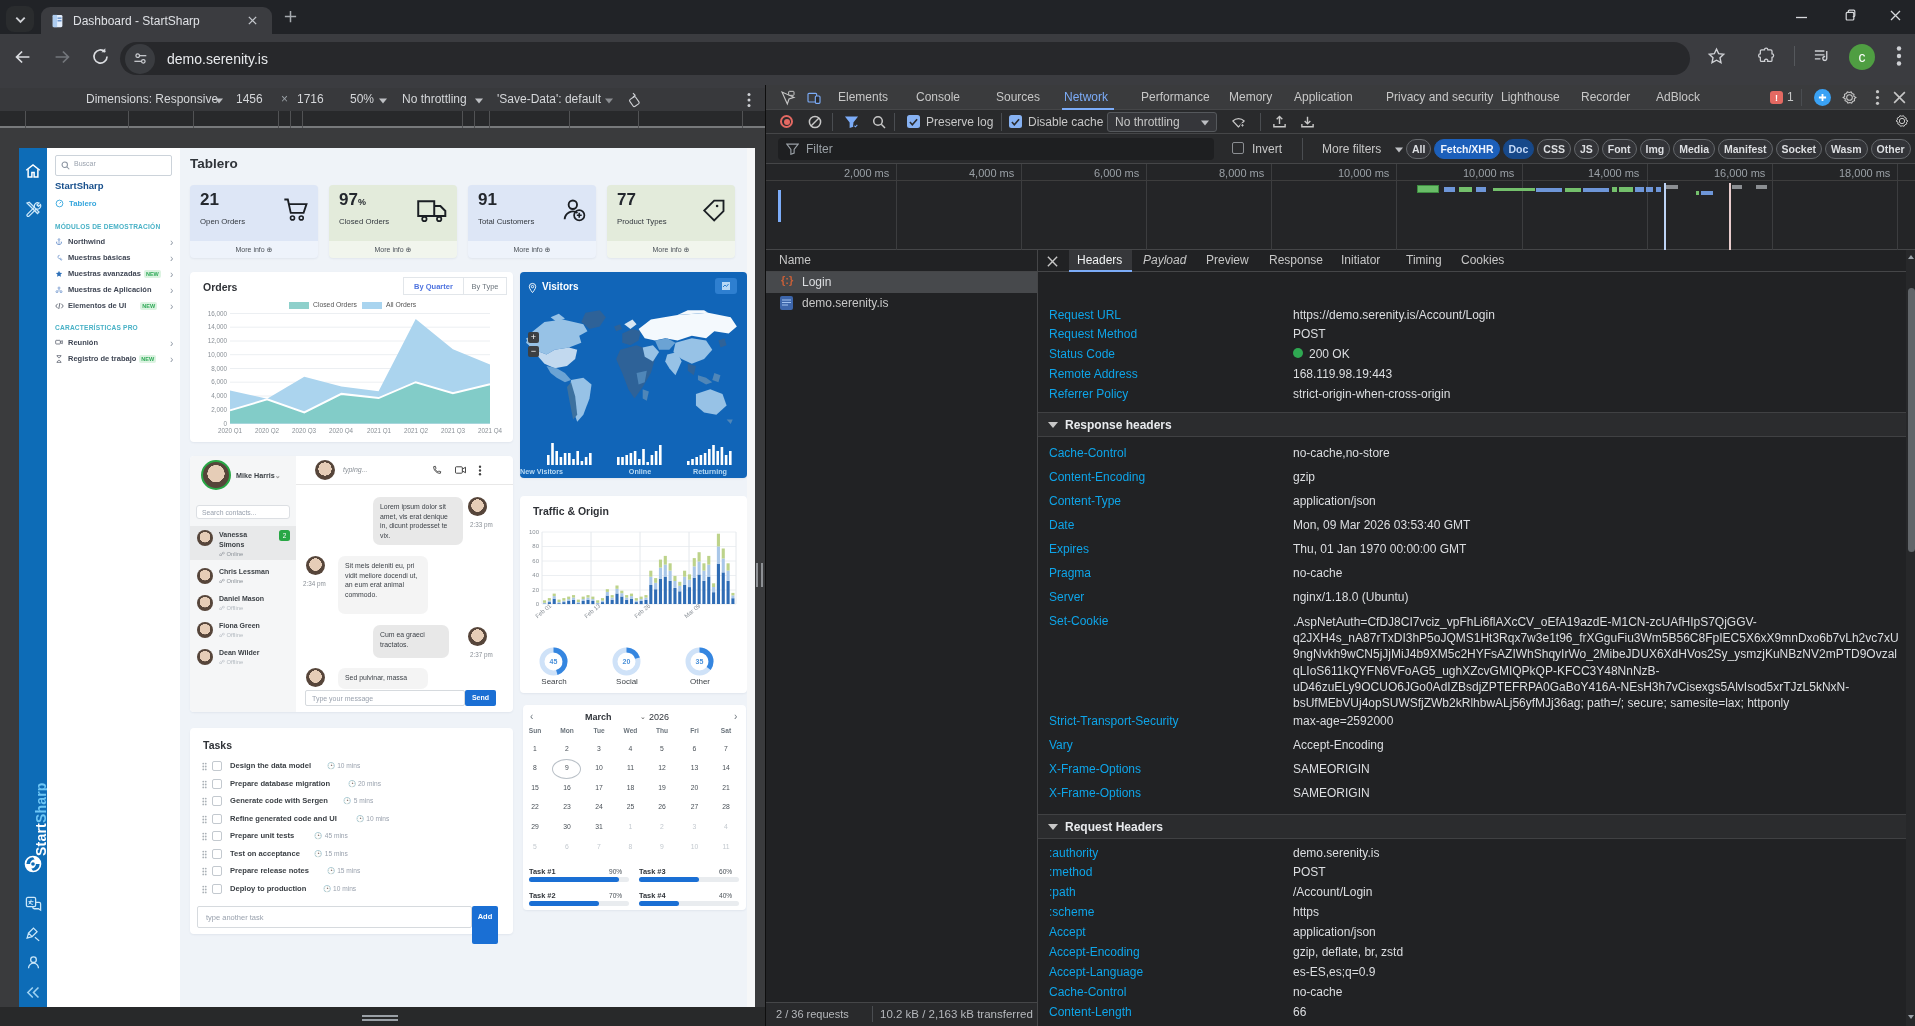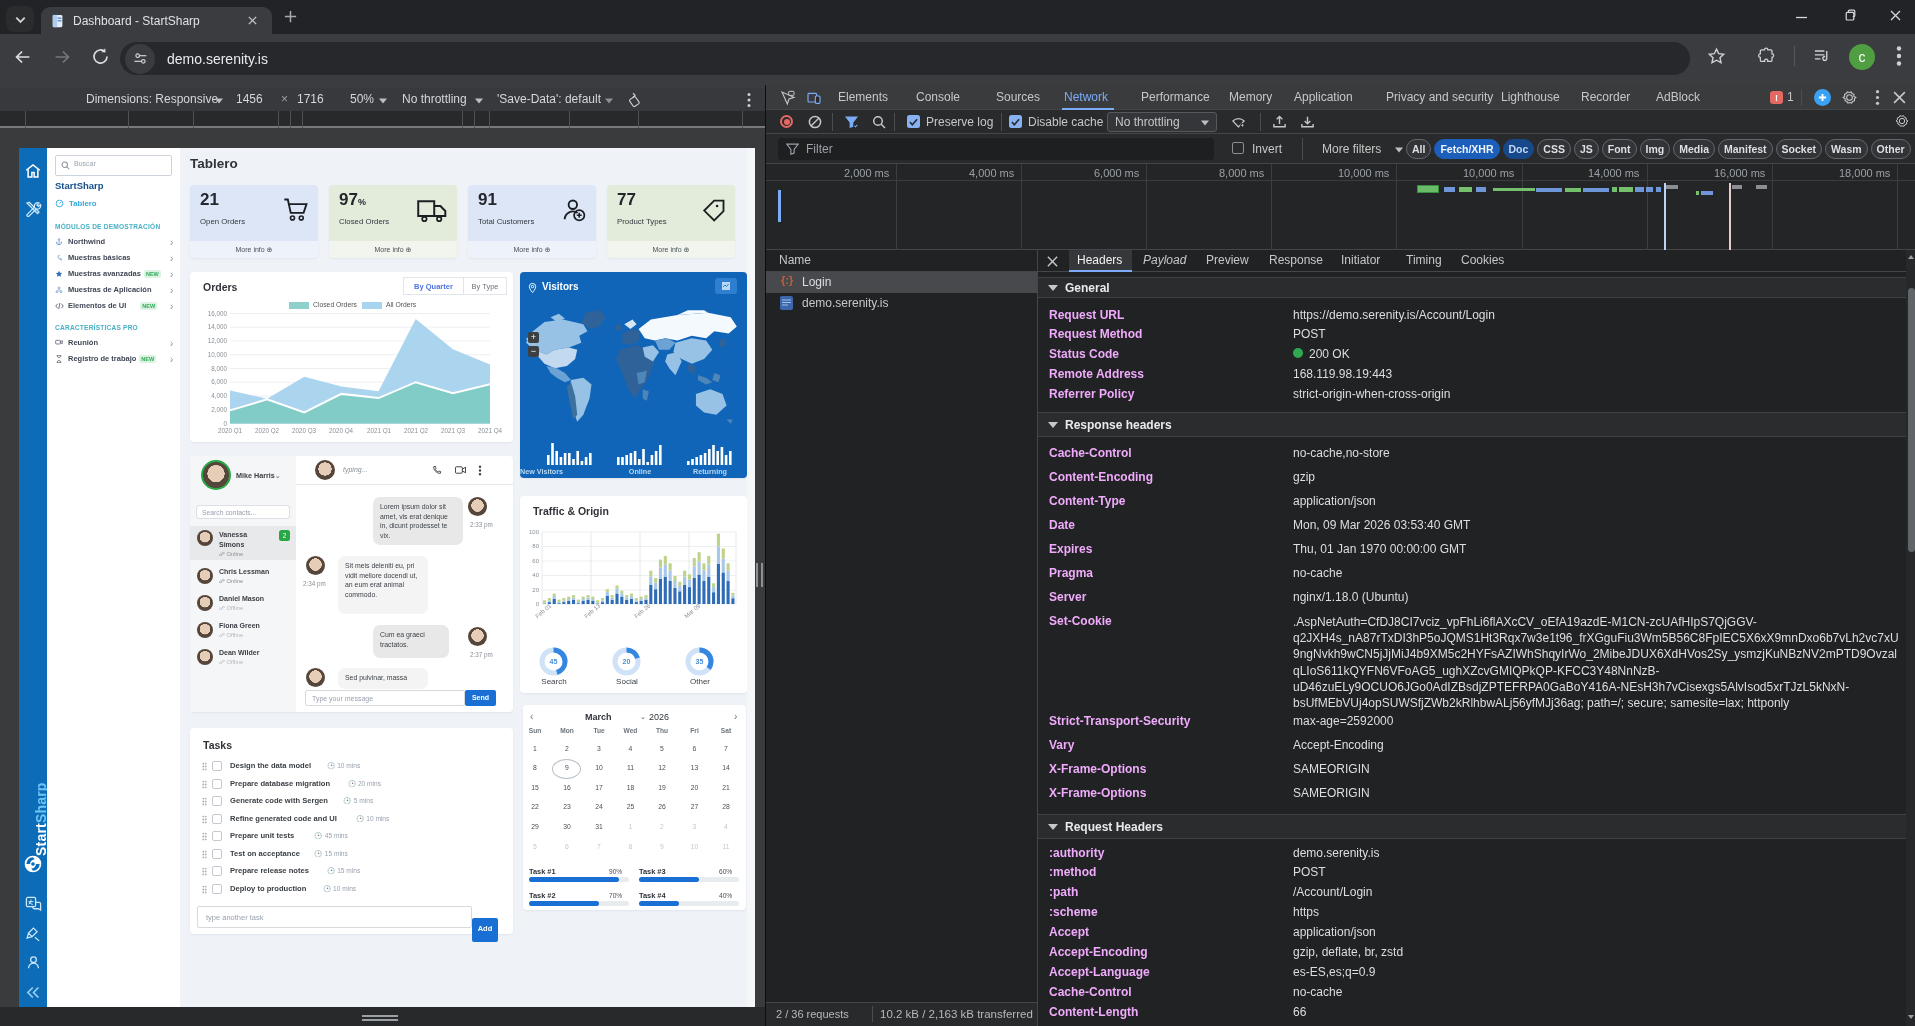--- a/index.html
+++ b/index.html
@@ -17,21 +17,21 @@
 #devicebar{position:absolute;left:0;top:88px;width:765px;height:23px;background:#38393c;color:#d5d7da;font-size:12px;}
 #ruler{position:absolute;left:0;top:111px;width:765px;height:17px;background:#28292b;border-bottom:2px solid #77797b;}
 #ruler .tick{position:absolute;top:0;width:1px;height:17px;background:#515254;}
 #bottomband{position:absolute;left:0;top:1007px;width:765px;height:19px;background:#28292a;}
 
 #devtools{position:absolute;left:765px;top:85px;width:1150px;height:941px;background:#212224;color:#c7c7c7;font-size:12px;border-left:1px solid #0e0e0e;}
 .dtrow{position:absolute;left:0;width:1150px;background:#292a2c;border-bottom:1px solid #454648;}
 .chip{display:inline-flex;align-items:center;height:20px;padding:0 5px;border:1px solid #64676b;border-radius:10px;color:#dddfe2;font-size:10.5px;font-weight:bold;margin-left:3px;background:#333438;}
 .chip.on1{background:#1c5fba;border-color:#1c5fba;color:#eef3fd;}
 .chip.on2{background:#174889;border-color:#174889;color:#c4d9f7;}
-.kv{position:absolute;left:283px;color:#f0abfc;font-weight:bold;font-size:12px;}
+.kv{position:absolute;left:283px;color:#0ea5e9;font-weight:normal;font-size:12px;}
 .vv{position:absolute;left:527px;color:#dcdee1;font-size:12px;}
 .sech{position:absolute;left:272px;width:868px;background:#2b2c2e;border-top:1px solid #404143;border-bottom:1px solid #404143;color:#e8eaed;font-weight:bold;font-size:12px;display:flex;align-items:center;}
 .tri{display:inline-block;width:0;height:0;border-left:5px solid transparent;border-right:5px solid transparent;border-top:6px solid #c7c7c7;margin:0 7px 0 10px;}
 
 #page{position:absolute;left:19px;top:148px;width:728px;height:859px;background:#eff3f8;overflow:hidden;}
 #pagescroll{position:absolute;left:747px;top:148px;width:8px;height:859px;background:#f6f7f8;}
 #rail{position:absolute;left:0;top:0;width:28px;height:859px;background:#0d6cb7;}
 #snav{position:absolute;left:28px;top:0;width:133px;height:859px;background:#fff;}
 .navitem{position:absolute;left:8px;white-space:nowrap;color:#3f4654;font-size:7.5px;font-weight:bold;display:flex;align-items:center;}
 .sect{position:absolute;left:8px;white-space:nowrap;color:#48b1c6;font-size:6.6px;font-weight:bold;letter-spacing:.2px;}
@@ -776,21 +776,21 @@
               <circle cx="1.5" cy="5" r="1.1" fill="#aab0b6"></circle>
               <circle cx="4.5" cy="5" r="1.1" fill="#aab0b6"></circle>
               <circle cx="1.5" cy="8.5" r="1.1" fill="#aab0b6"></circle>
               <circle cx="4.5" cy="8.5" r="1.1" fill="#aab0b6"></circle>
             </svg>
       <div style="position:absolute;left:10px;top:1px;width:10px;height:10px;border:1px solid #c3c9cf;border-radius:2px;background:#fff;"></div>
       <span style="position:absolute;left:28px;top:1px;font-size:7.6px;font-weight:bold;color:#3a3f44;">Deploy to production</span>
       <span style="position:absolute;left:121.0px;top:2px;font-size:6.6px;color:#9aa2ae;">🕑 10 mins</span>
     </div>
     <div style="position:absolute;left:7px;top:178px;width:275px;height:22px;border:1px solid #d6dade;border-radius:2px;background:#fff;font-size:7.5px;color:#9aa2ae;line-height:21px;padding-left:8px;">type another task</div>
-    <div style="position:absolute;left:282px;top:178px;width:26px;height:24px;background:#1a6fd4;border-radius:2px;color:#fff;font-size:7.5px;font-weight:bold;text-align:center;line-height:22px;margin-top:12px;">Add</div>
+    <div style="position:absolute;left:282px;top:178px;width:26px;height:38px;background:#1a6fd4;border-radius:2px;color:#fff;font-size:7.5px;font-weight:bold;text-align:center;line-height:22px;">Add</div>
   </div>
 
   <div class="card" style="left:504px;top:557px;width:223px;height:205px;">
     <span style="position:absolute;left:7px;top:6px;color:#6c757d;font-size:10px;">‹</span>
     <span style="position:absolute;left:62px;top:7px;color:#30343a;font-weight:bold;font-size:9px;">March</span>
     <span style="position:absolute;left:117px;top:8px;color:#555;font-size:7px;">⌄</span>
     <span style="position:absolute;left:126px;top:7px;color:#30343a;font-size:9px;">2026</span>
     <span style="position:absolute;left:211px;top:6px;color:#6c757d;font-size:10px;">›</span>
     <div style="position:absolute;left:-2px;top:22px;width:28px;text-align:center;font-size:6.6px;color:#6c757d;font-weight:bold;">Sun</div>
           <div style="position:absolute;left:30px;top:22px;width:28px;text-align:center;font-size:6.6px;color:#6c757d;font-weight:bold;">Mon</div>
@@ -1048,21 +1048,20 @@
   <span class="abs" style="left:15px;top:189px;color:#c75f38;font-weight:bold;font-size:11px">{:}</span>
   <span class="abs" style="left:36px;top:190px;color:#dcdee1">Login</span>
   <div class="abs" style="left:14px;top:211px;width:13px;height:14px;background:#3d66ab;border-radius:2px;"></div>
   <svg class="abs" style="left:16px;top:214px" width="9" height="8" viewBox="0 0 9 8">
         <path d="M0 1h9M0 3.5h9M0 6h6" stroke="#9fc0ef" stroke-width="1.2"></path>
       </svg>
   <span class="abs" style="left:36px;top:211px;">demo.serenity.is</span>
 
   <div class="abs" style="left:271px;top:165px;width:1px;height:776px;background:#454648"></div>
 
-  <div class="sech" style="top:192px;height:21px;"><span class="tri"></span>General</div>
   <div class="kv" style="top:223px">Request URL</div>
       <div class="vv" style="top:223px">https://demo.serenity.is/Account/Login</div>
   <div class="kv" style="top:242px">Request Method</div>
       <div class="vv" style="top:242px">POST</div>
   <div class="kv" style="top:262px">Status Code</div>
       <div class="vv" style="top:262px"><span style="display:inline-block;width:10px;height:10px;border-radius:50%;background:#2fa852;margin-right:6px;"></span>200 OK</div>
   <div class="kv" style="top:282px">Remote Address</div>
       <div class="vv" style="top:282px">168.119.98.19:443</div>
   <div class="kv" style="top:302px">Referrer Policy</div>
       <div class="vv" style="top:302px">strict-origin-when-cross-origin</div>

